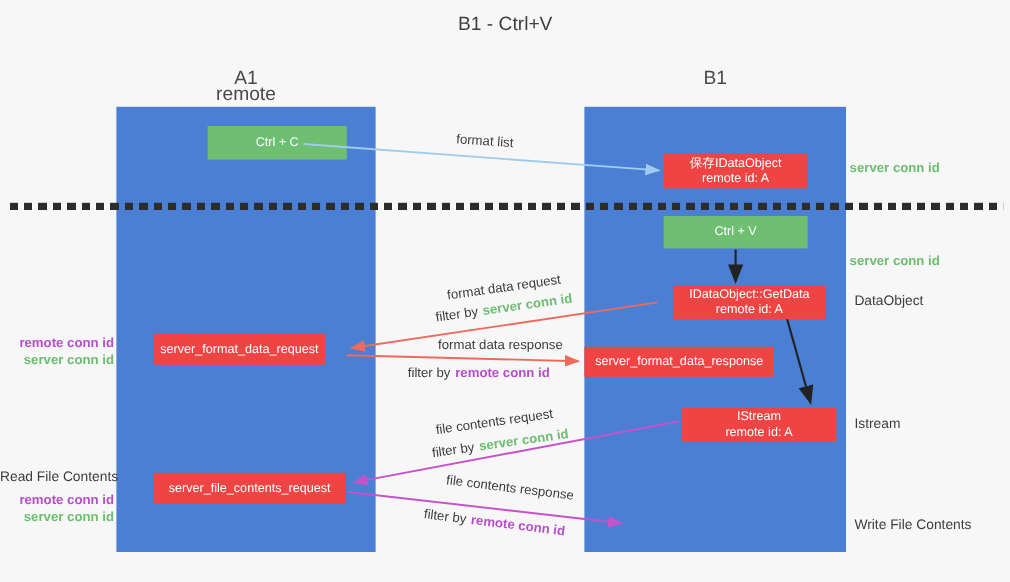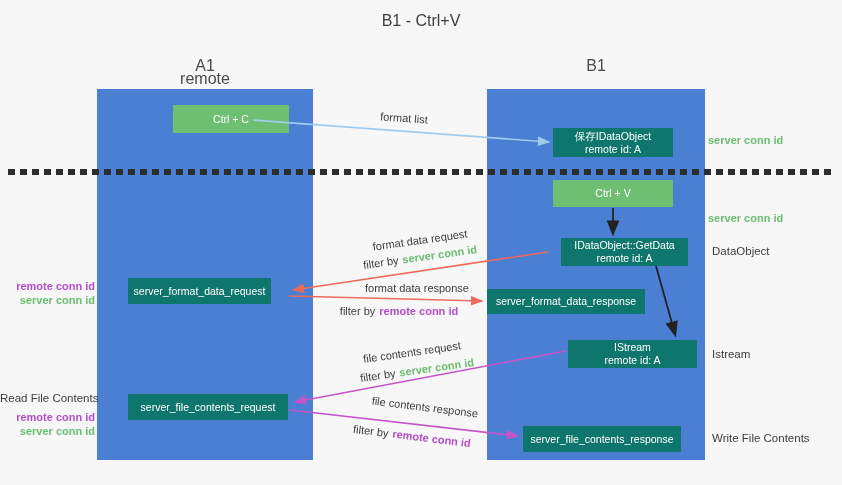--- a/index.html
+++ b/index.html
@@ -19,21 +19,21 @@
   .dotted-line {
     position:absolute; left:8px; top:169px; width:828px; height:6px;
     background-image:repeating-linear-gradient(90deg,#2c2c2c 0 7px,transparent 7px 12px);
   }
   .box {
     position:absolute; display:flex; flex-direction:column;
     align-items:center; justify-content:center;
     color:#ffffff; text-align:center; font-size:10.5px; line-height:13px;
   }
   .green-box  { background:#6ebf72; }
-  .orange-box { background:#0f766e; }
+  .orange-box { background:#ef4444; }
   .albl {
     position:absolute; white-space:nowrap; font-size:11px; color:#3d3d3d;
     transform-origin:center center;
   }
   .albl .fb { margin-right:4px; }
   .tok-green  { color:#6cbe70; font-weight:bold; }
   .tok-purple { color:#b44fc8; font-weight:bold; }
   .side-label { position:absolute; white-space:nowrap; font-size:11.5px; color:#3d3d3d; }
   .side-token { position:absolute; white-space:nowrap; font-size:11px; font-weight:bold; line-height:14px; }
   .left-col { left:0; width:95px; text-align:right; }
@@ -81,23 +81,20 @@
   <div class="box orange-box" style="left:550px; top:238px; width:127px; height:28px;margin-left:11px;">
     <div>IDataObject::GetData</div>
     <div>remote id: A</div>
   </div>
   <div class="box orange-box" style="left:487px; top:289px; width:158px; height:25px;">
     <div>server_format_data_response</div>
   </div>
   <div class="box orange-box" style="left:568px; top:340px; width:129px; height:28px;">
     <div>IStream</div>
     <div>remote id: A</div>
-  </div>
-  <div class="box orange-box" style="left:523px; top:426px; width:158px; height:26px;">
-    <div>server_file_contents_response</div>
   </div>
 
   <svg class="arrows" width="842" height="485" viewBox="0 0 842 485">
     <defs>
       <marker id="m-blue" markerWidth="9" markerHeight="8" refX="7" refY="3" orient="auto">
         <path d="M0,0 L8,3 L0,6 Z" fill="#9fccee"></path>
       </marker>
       <marker id="m-black" markerWidth="10" markerHeight="9" refX="7" refY="3.5" orient="auto">
         <path d="M0,0 L9,3.5 L0,7 Z" fill="#222222"></path>
       </marker>

